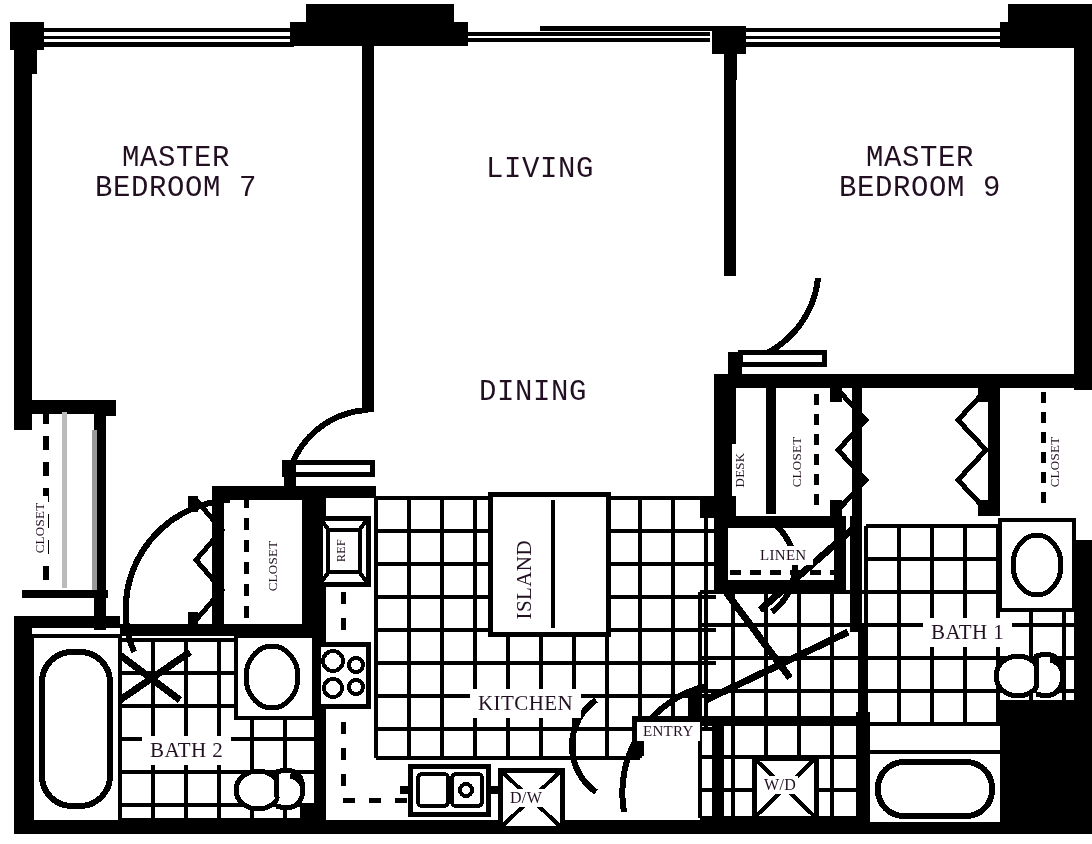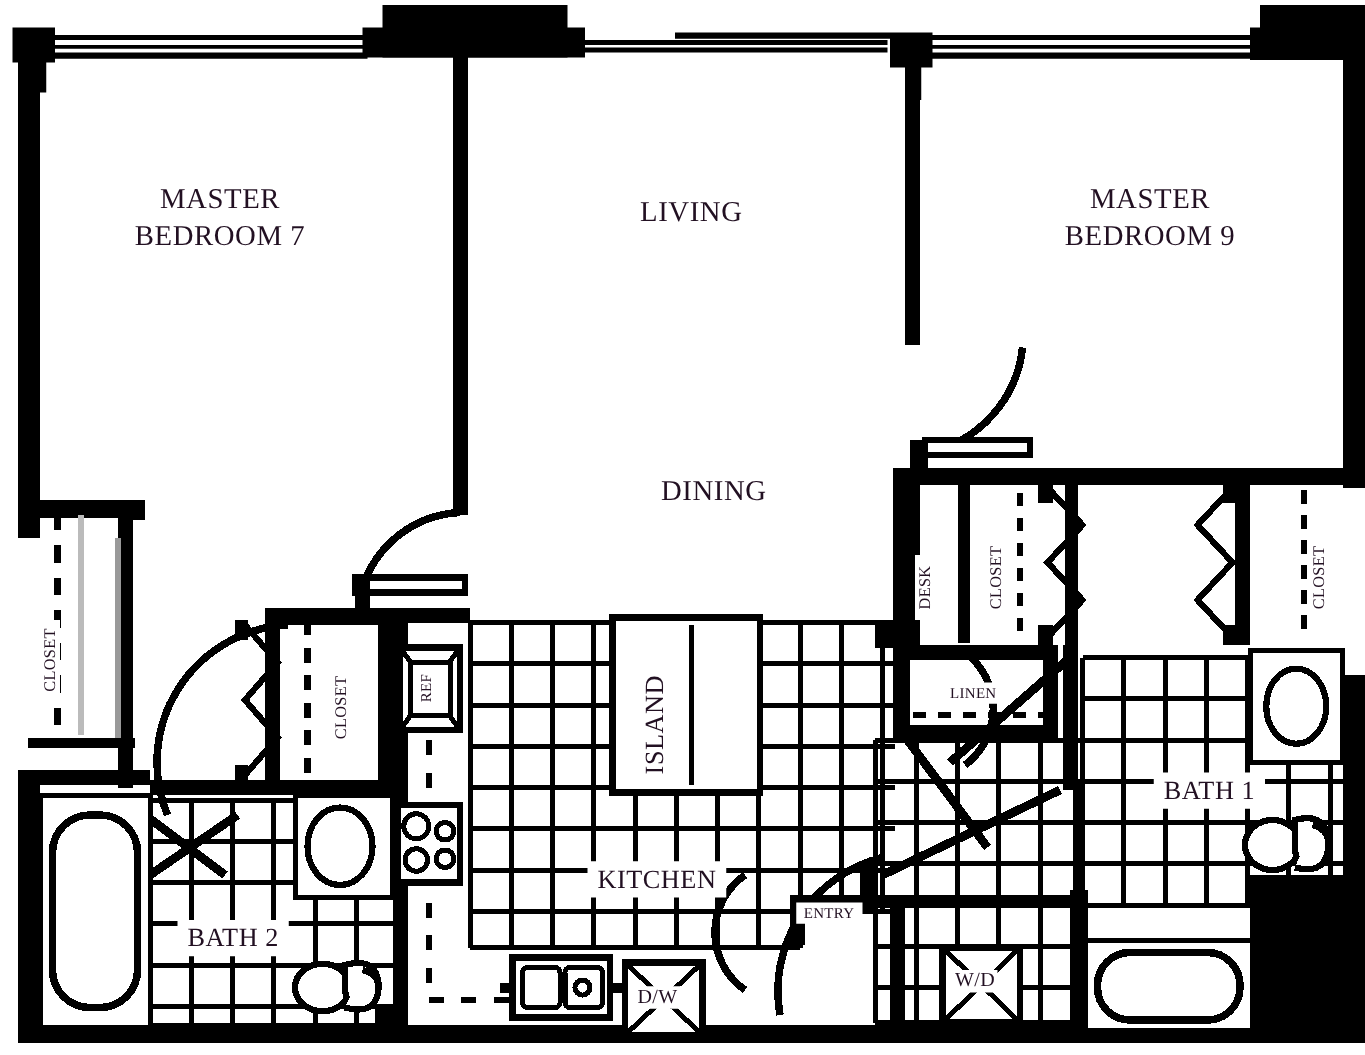--- a/index.html
+++ b/index.html
@@ -1,23 +1,23 @@
 <!DOCTYPE html>
 <html><head>
 <meta charset="utf-8">
 <style>
   html,body{margin:0;padding:0;background:#ffffff;}
   body{font-family:"Liberation Serif", serif;}
   #plan{position:relative;width:1092px;height:844px;background:#ffffff;overflow:hidden;}
   #plan svg{position:absolute;left:0;top:0;}
   .lbl{position:absolute;color:#221022;font-family:"Liberation Serif", serif;
        letter-spacing:.02em;white-space:nowrap;background:#ffffff;}
-  .room-lg{font-size:23px;line-height:30px;text-align:center;}
+  .room-lg{font-size:29px;line-height:30px;text-align:center;font-family:Liberation Mono, monospace;}
   .room-md{font-size:21px;}
-  .room-sm{font-size:12px;}
+  .room-sm{font-size:15px;}
   .room-xs{font-size:13px;}
   .rot90{transform:rotate(-90deg);}
   .boxed{padding:2px 6px;border:0;}
 </style>
 </head>
 <body>
 
 <div id="plan">
 
 <svg width="1092" height="844" viewBox="0 0 1092 844" shape-rendering="crispEdges">
@@ -332,21 +332,21 @@
 
 <div class="lbl room-lg" style="left:484px; top:155px; width:110px;text-align:right;">
   <div>LIVING</div>
 </div>
 
 <div class="lbl room-lg" style="left:830px; top:144px; width:180px;">
   <div>MASTER</div>
   <div>BEDROOM 9</div>
 </div>
 
-<div class="lbl room-lg" style="left:516px; top:378px; width:110px; text-align:center;">
+<div class="lbl room-lg" style="left:478px; top:378px; width:110px; text-align:center;">
   <div>DINING</div>
 </div>
 
 <div class="lbl room-md boxed" style="left:470px; top:689px; padding:2px 8px;">
   <span>KITCHEN</span>
 </div>
 
 <div class="lbl room-md rot90" style="left:485px; top:568px; width:78px; text-align:center;">
   <span>ISLAND</span>
 </div>

